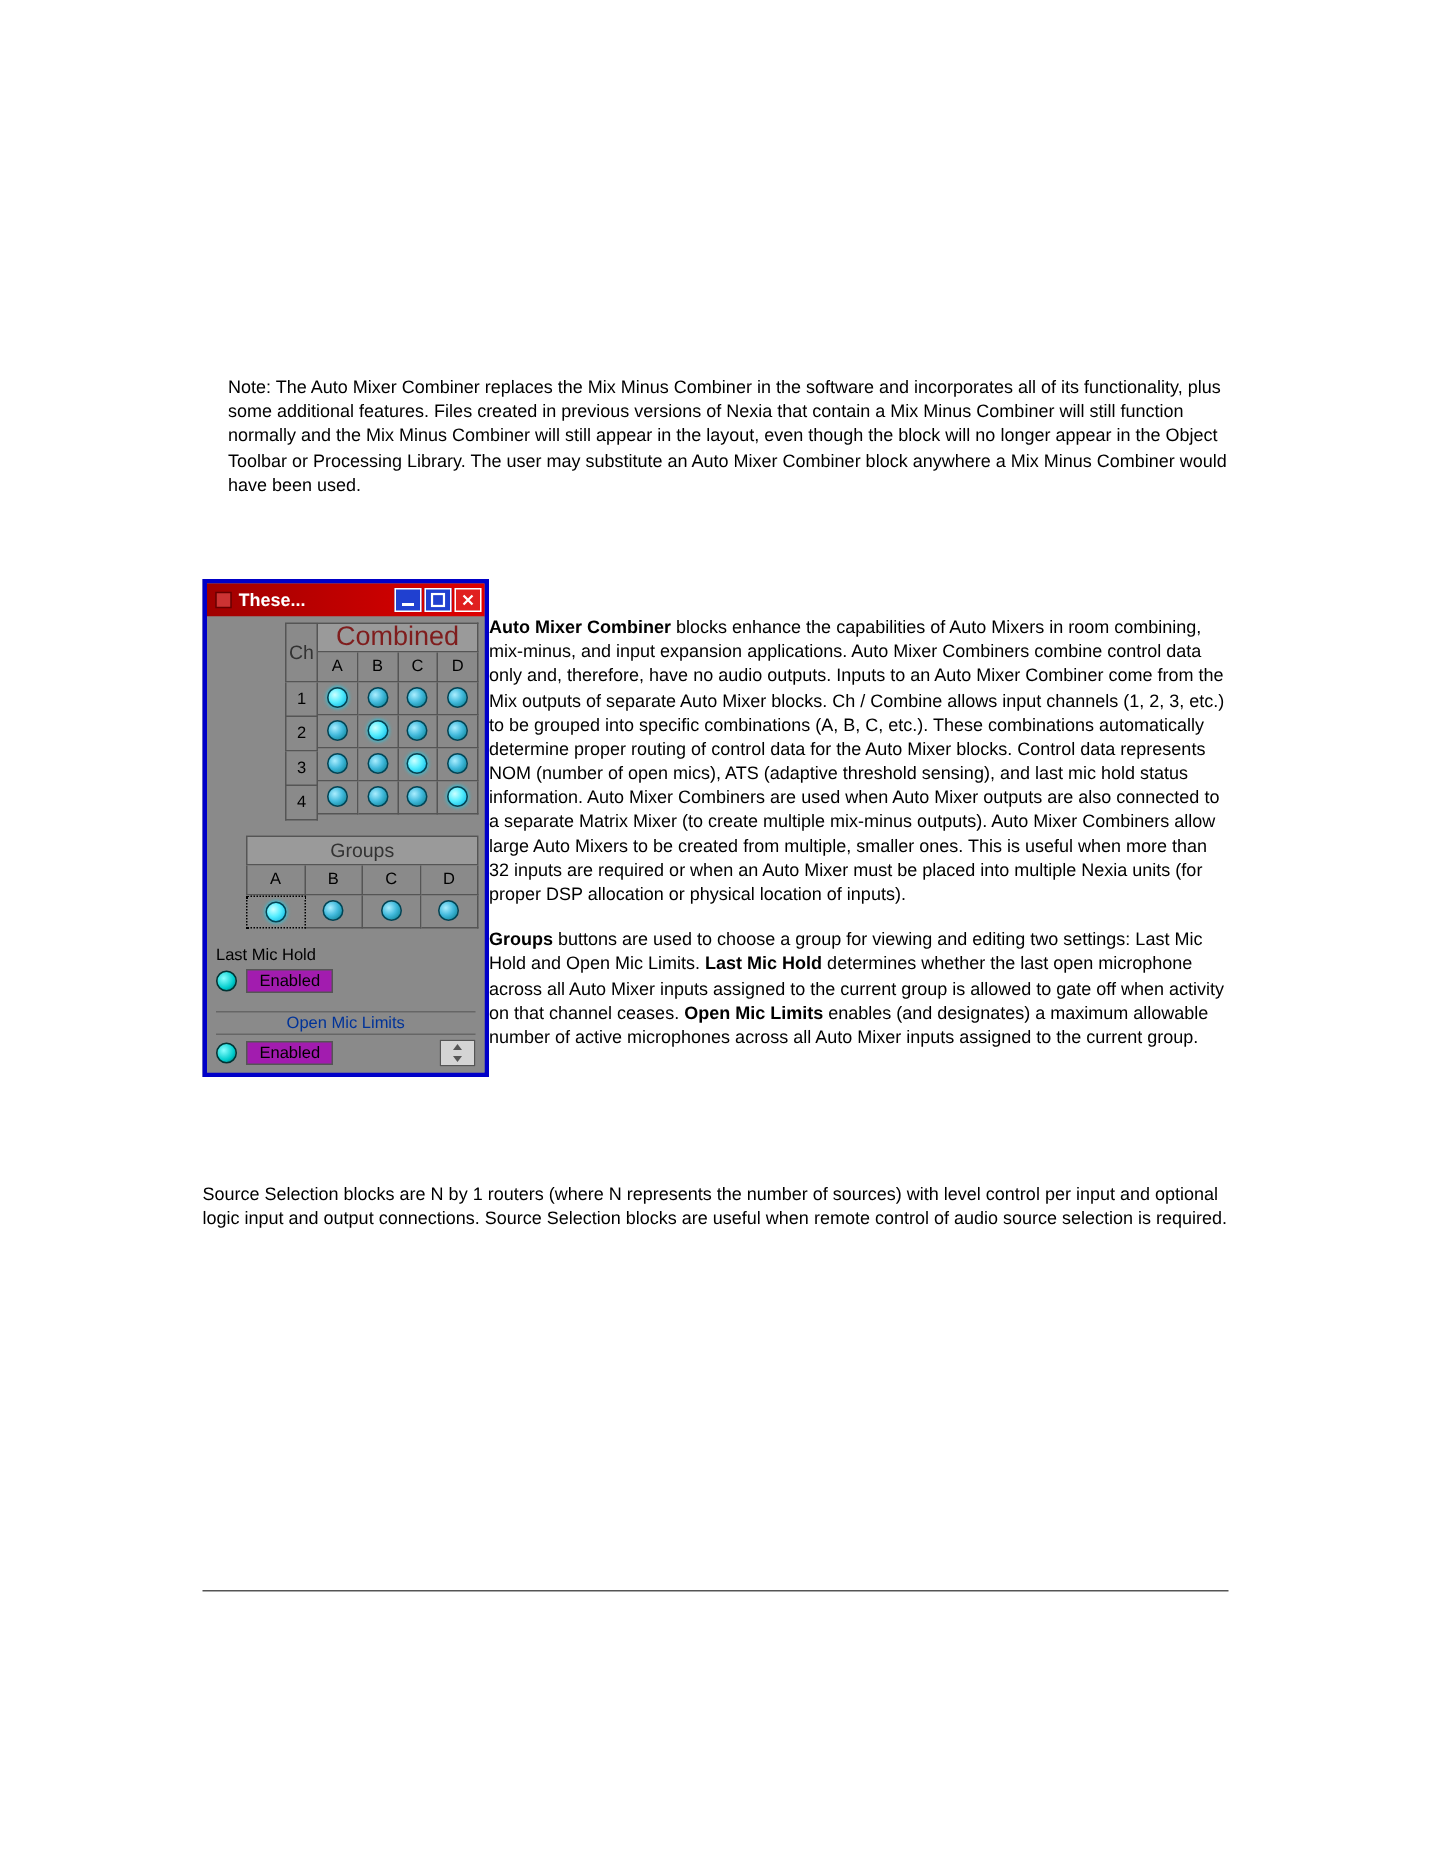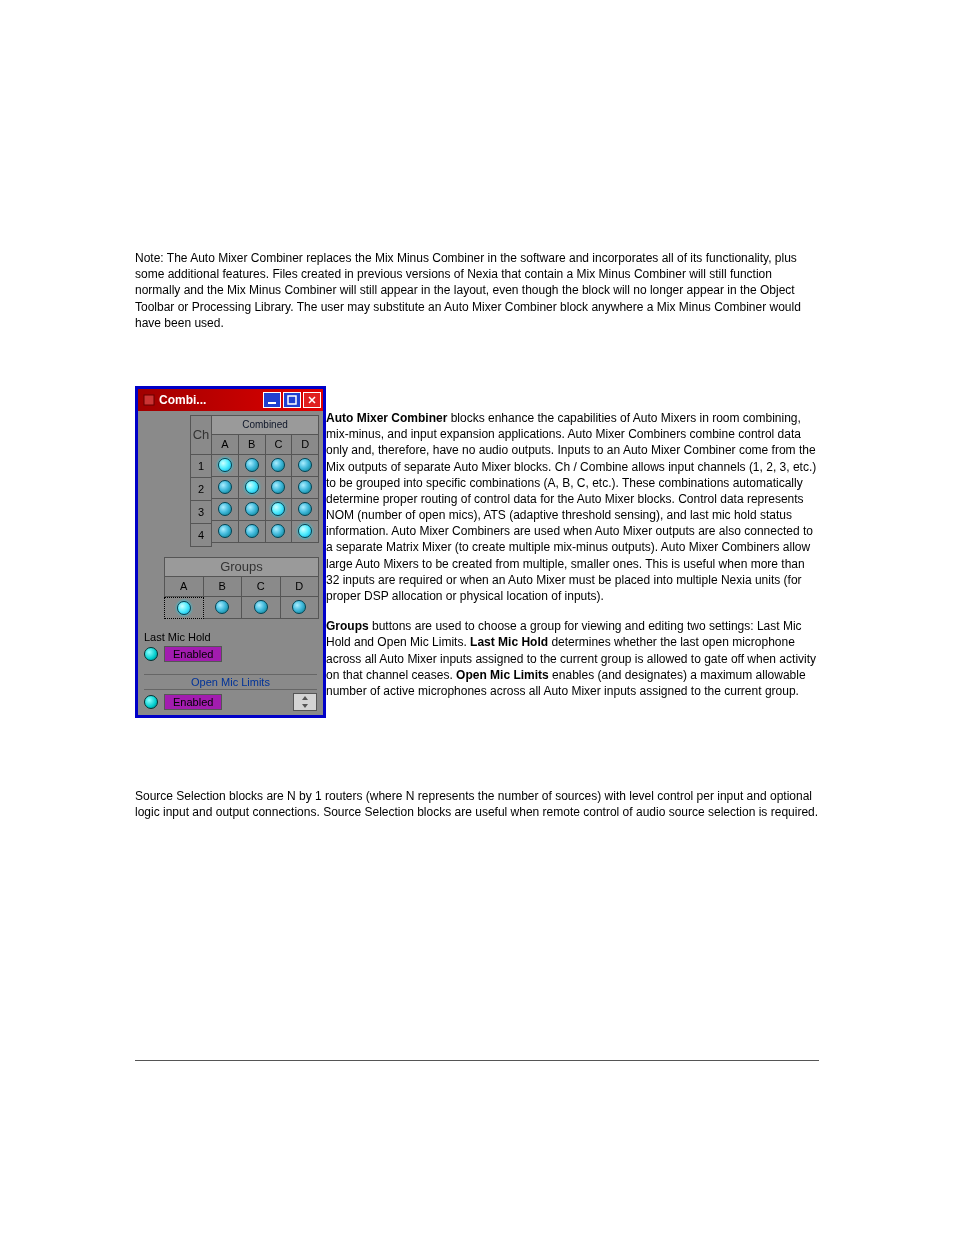--- a/index.html
+++ b/index.html
@@ -12,20 +12,21 @@
     width: 954px;
   }
   .page {
     padding: 250px 135px 60px 135px;
     box-sizing: border-box;
     width: 954px;
   }
   .note-block {
     margin-bottom: 55px;
     line-height: 1.35;
+    margin-left: 17px;
   }
   .content-wrap { display: flex; gap: 0; align-items: flex-start; }
   .window {
     width: 185px;
     flex: 0 0 185px;
     border: 3px solid #0000c8;
     background: #8a8a8a;
     font-family: Arial, sans-serif;
   }
   .titlebar {
@@ -85,21 +86,21 @@
   }
   .grid-col {
     flex: 1;
     display: flex; flex-direction: column;
   }
   .grid-title {
     height: 18px;
     border: 1px solid #555; border-left: none;
     background: #9a9a9a;
     display: flex; align-items: center; justify-content: center;
-    font-size: 10px; color: #0f172a;
+    font-size: 18px; color: #7f1d1d;
   }
   .grid-head-row {
     height: 20px;
     display: flex;
   }
   .grid-head-cell, .grid-cell {
     flex: 1;
     border: 1px solid #555; border-left: none; border-top: none;
     display: flex; align-items: center; justify-content: center;
     font-size: 11px;
@@ -197,21 +198,21 @@
 
   <div class="content-wrap">
 
     <div class="window">
       <div class="titlebar">
         <span class="ticon">
           <svg width="12" height="12" viewBox="0 0 12 12">
               <rect x="1" y="1" width="10" height="10" fill="#c33" stroke="#600"></rect>
             </svg>
         </span>
-        <span class="titlebar-title">Combi...</span>
+        <span class="titlebar-title">These...</span>
         <div class="win-btns">
           <div class="win-btn blue">
             <svg width="10" height="10" viewBox="0 0 10 10">
                 <rect x="1" y="7" width="8" height="2" fill="#fff"></rect>
               </svg>
           </div>
           <div class="win-btn blue">
             <svg width="10" height="10" viewBox="0 0 10 10">
                 <rect x="1" y="1" width="8" height="8" fill="none" stroke="#fff" stroke-width="1.5"></rect>
               </svg>

